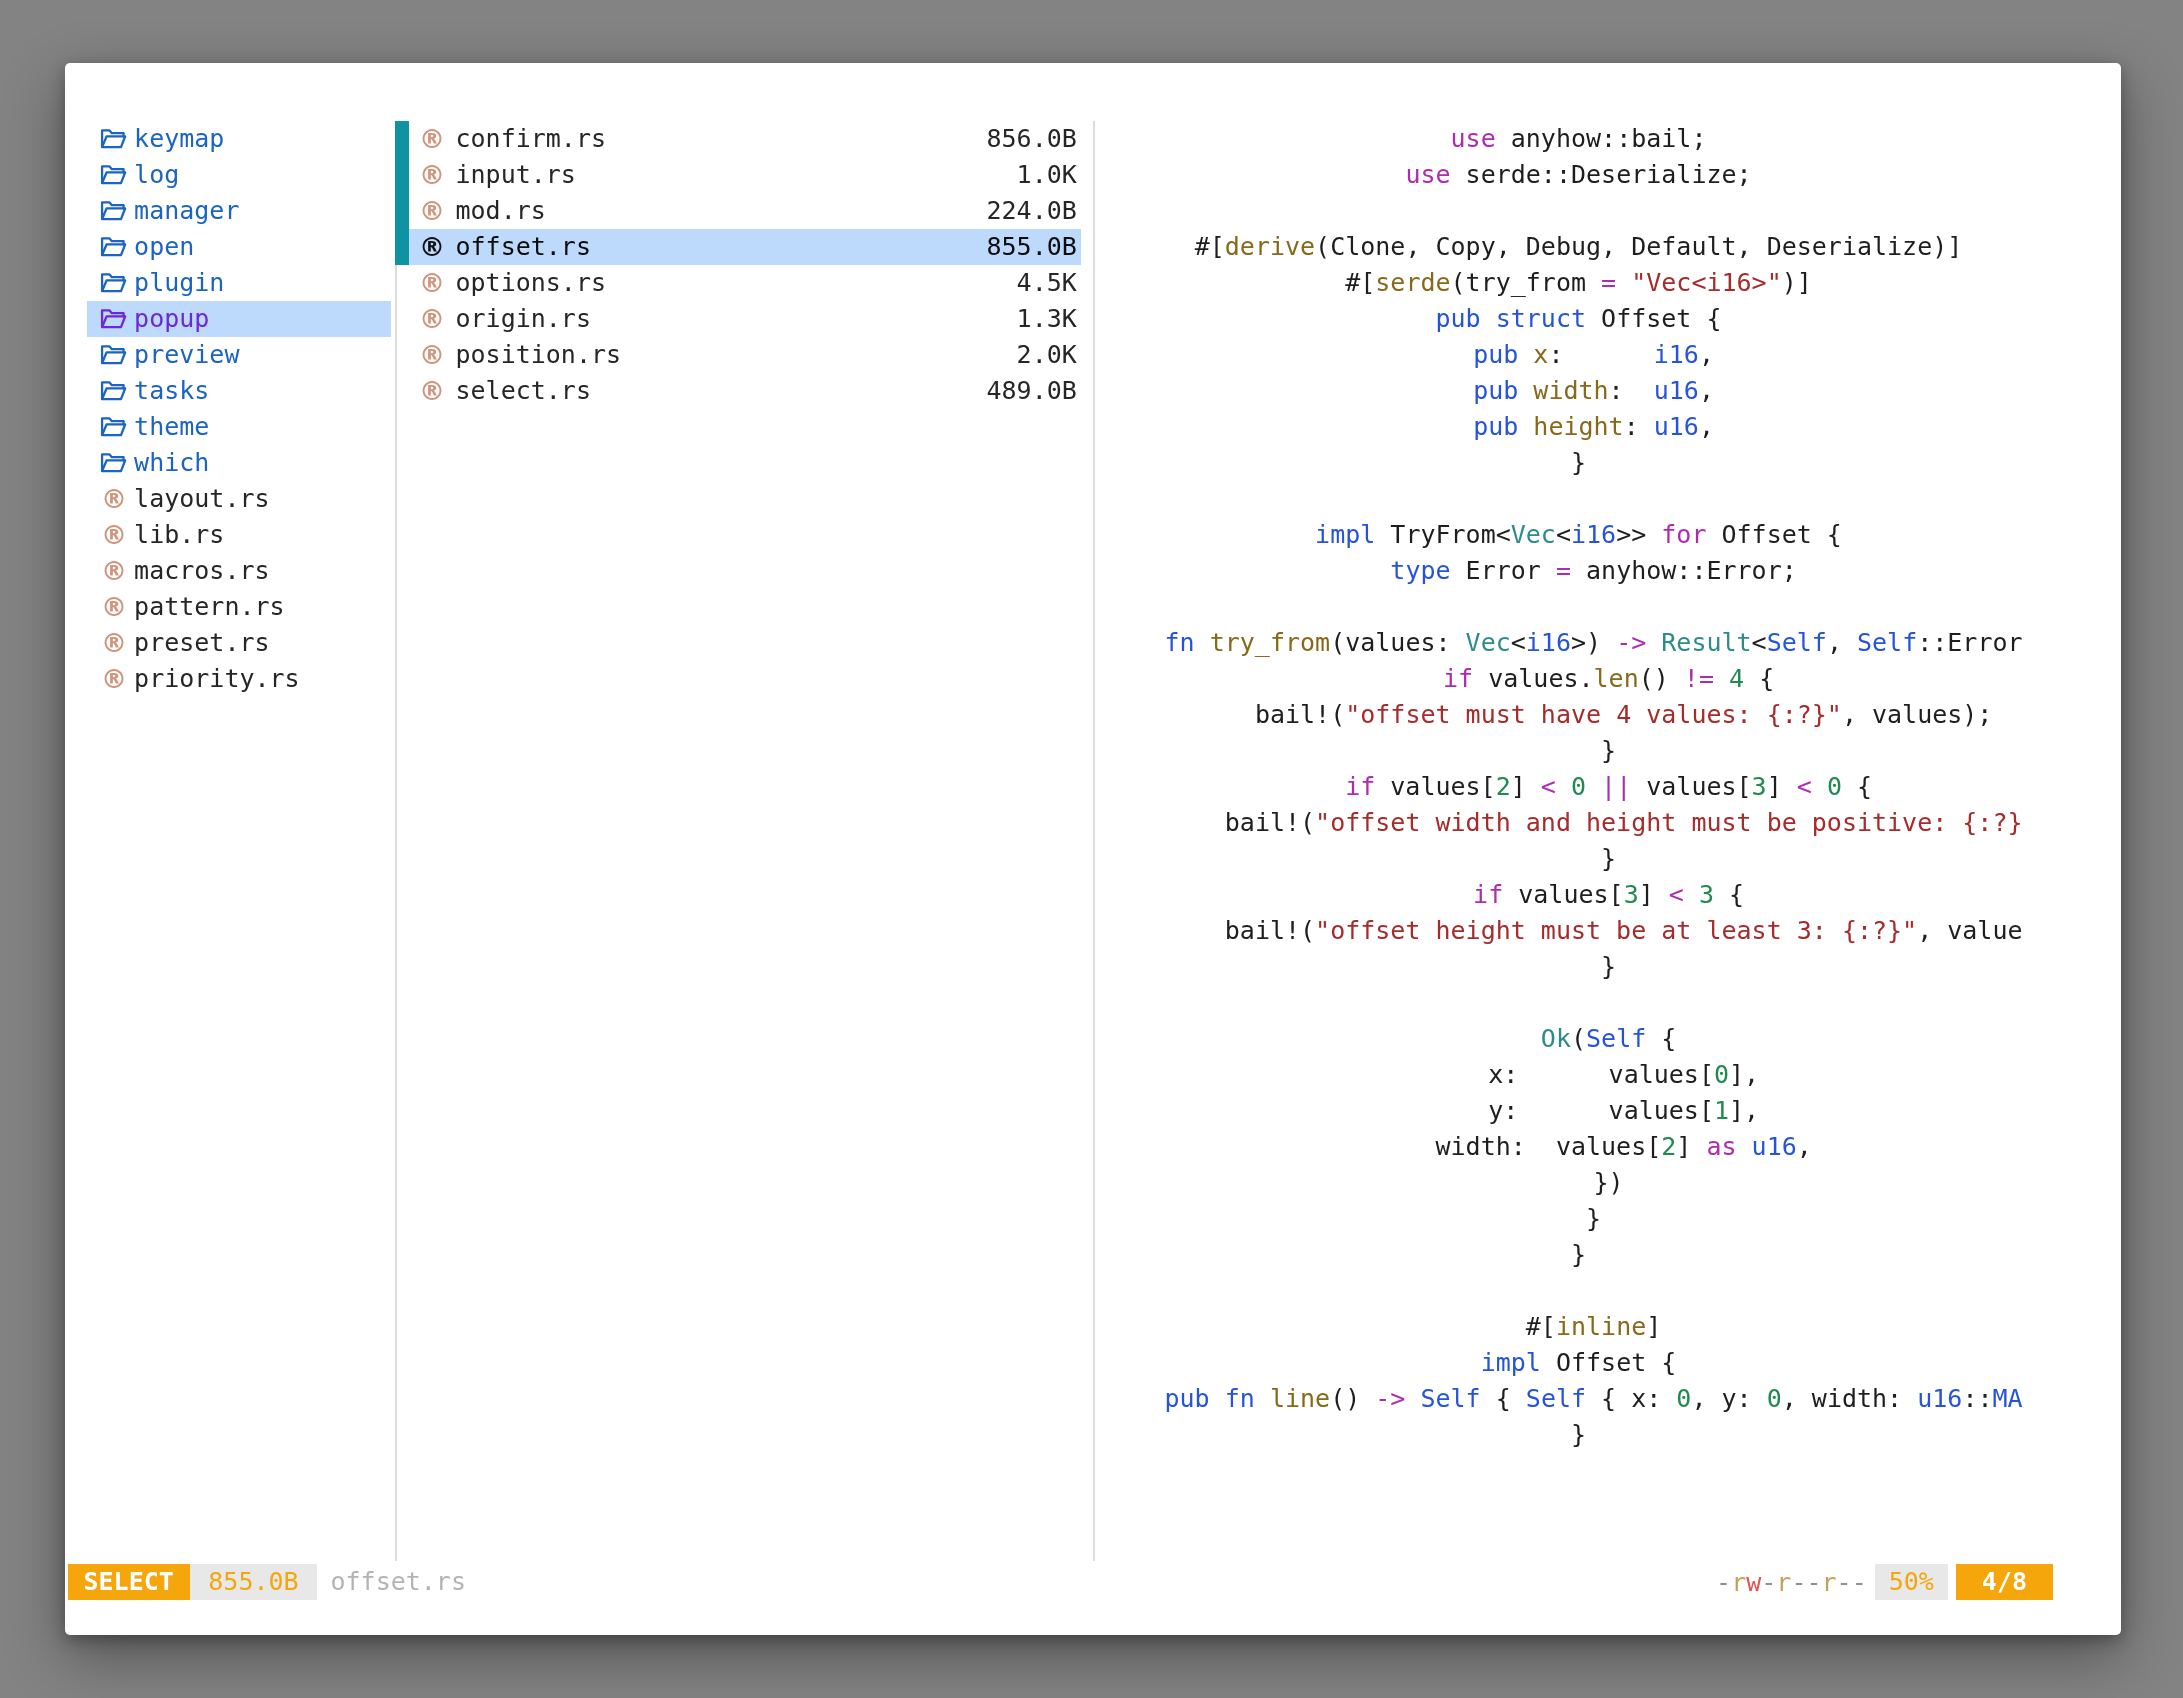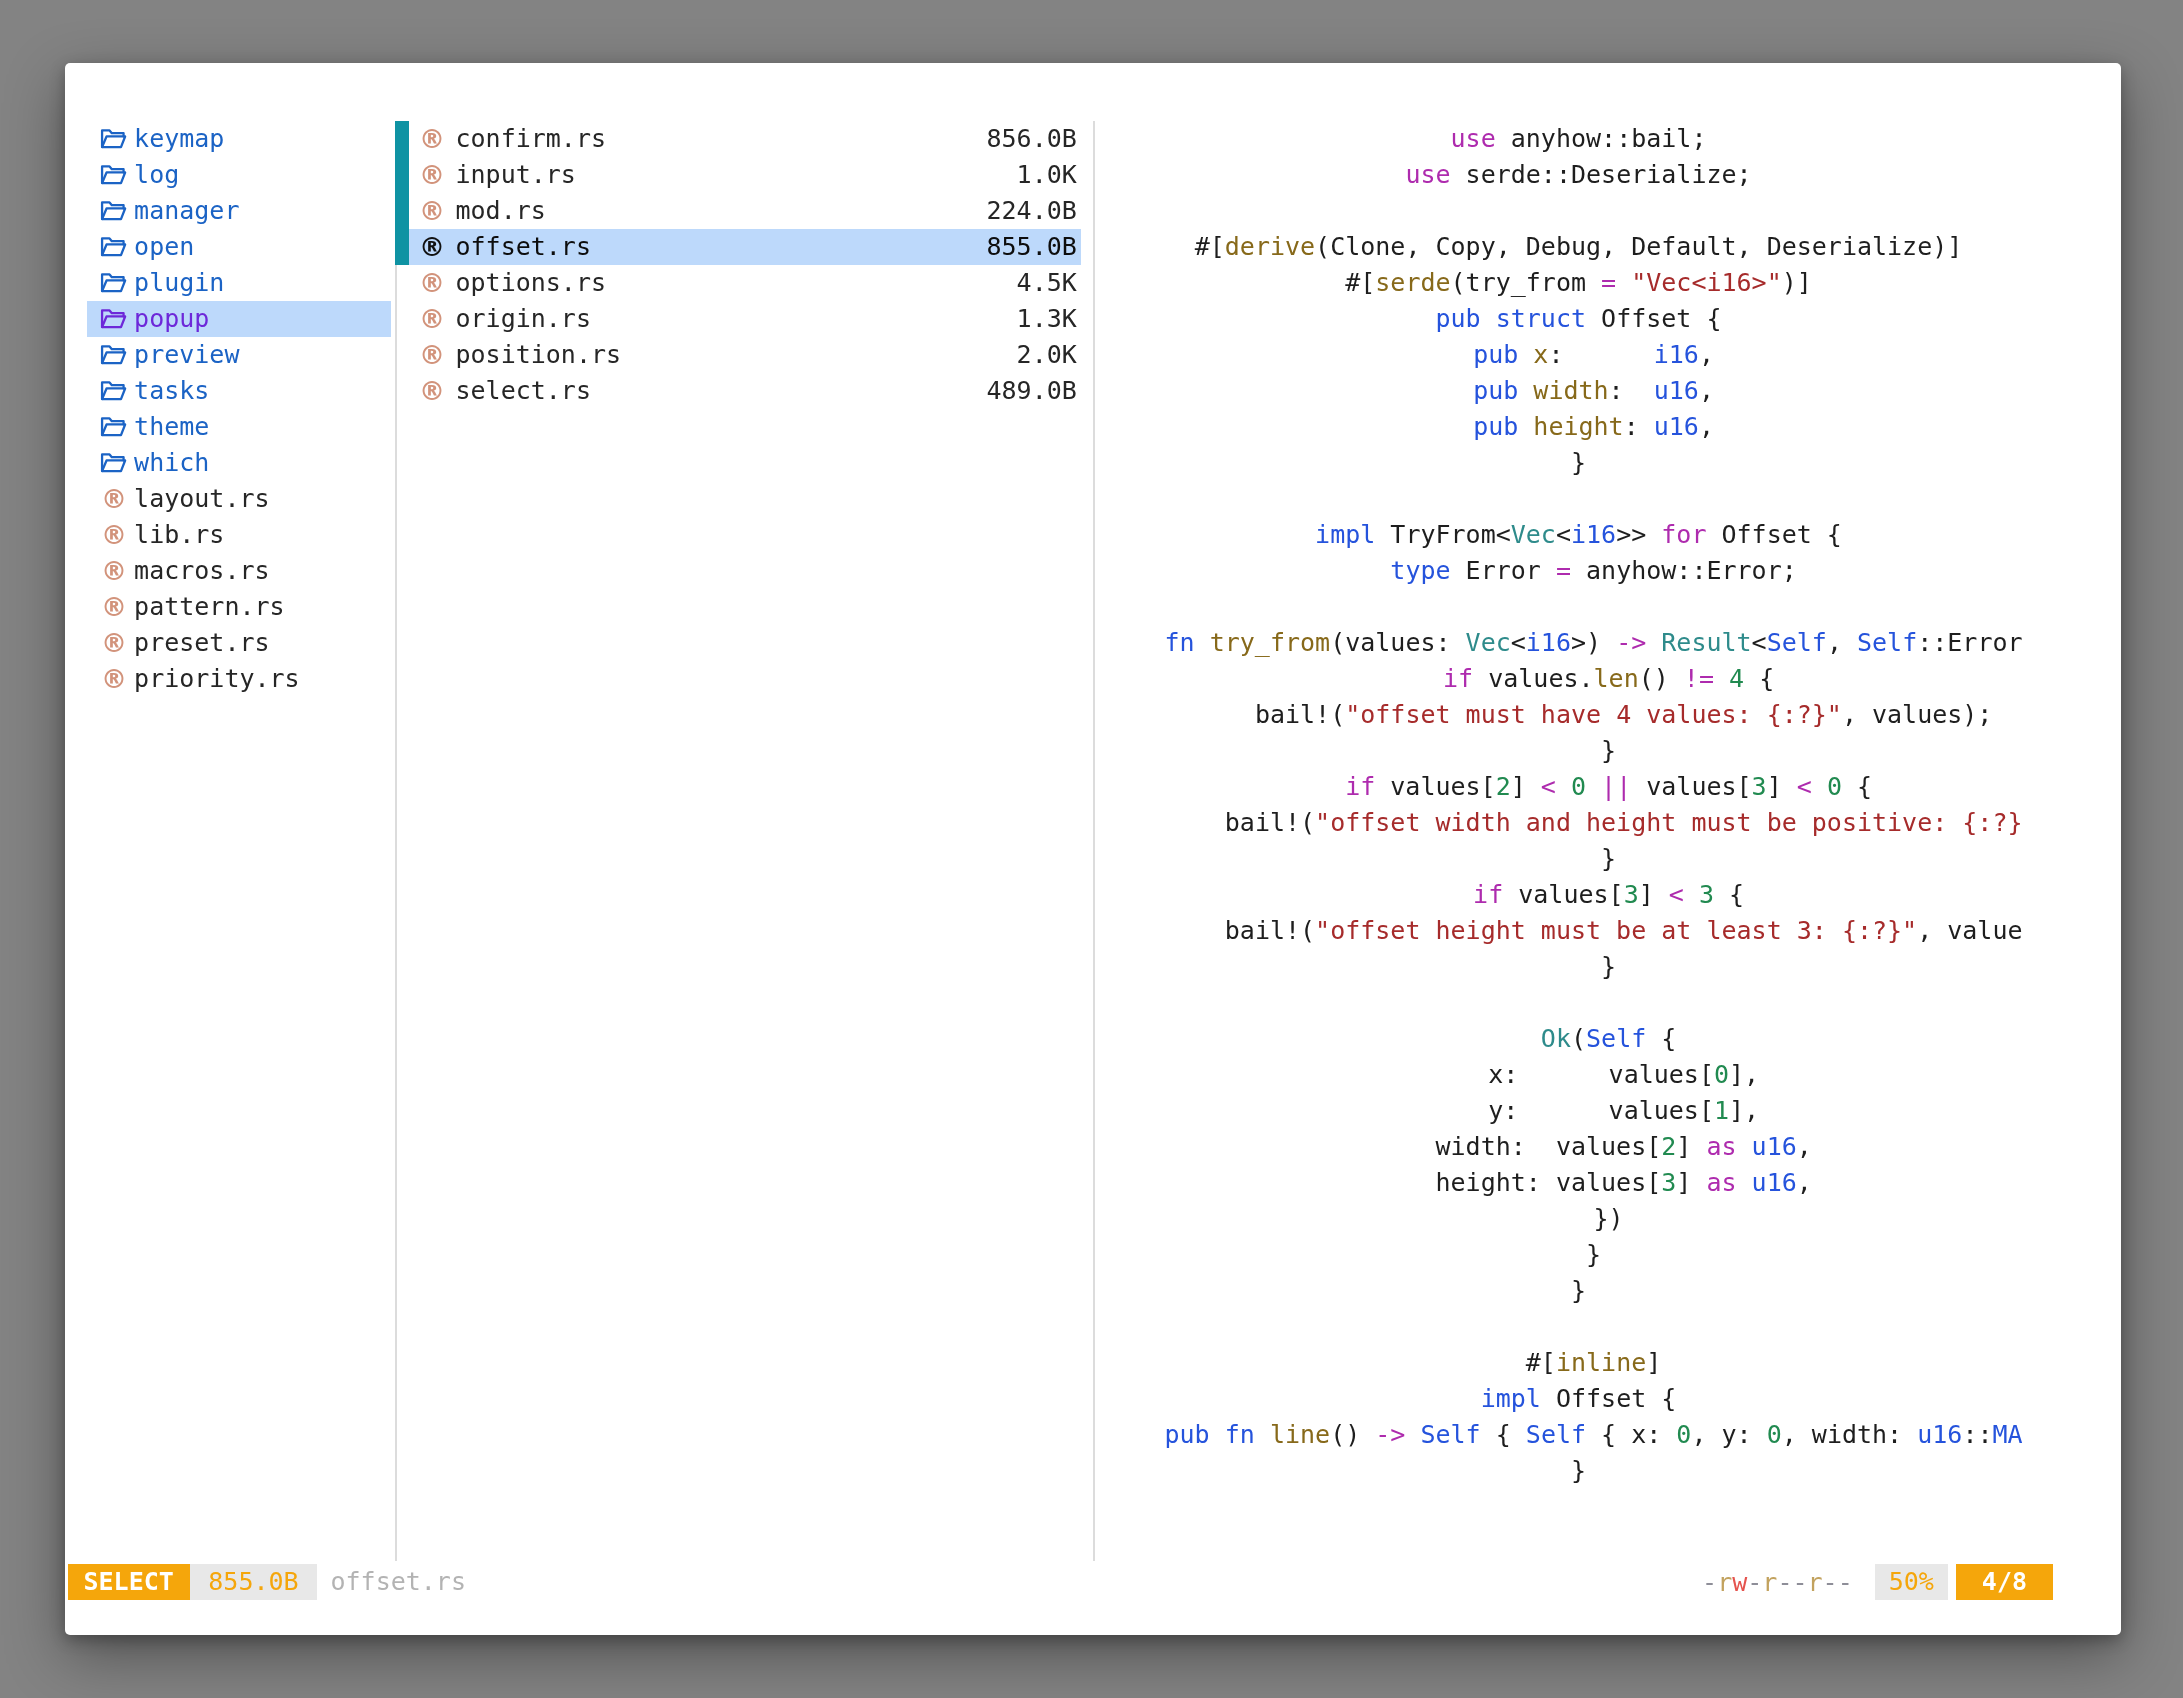--- a/index.html
+++ b/index.html
@@ -69,21 +69,21 @@
   .st-left, .st-right { display:flex; align-items:center; height:36px; }
   .badge-mode {
     background:#f5a60b; color:#ffffff; font-weight:bold;
     padding:0 16px; height:36px; line-height:36px;
   }
   .chip-size {
     background:#e8e8e8; color:#f5a60b;
     padding:0 18.5px; height:36px; line-height:36px;
   }
   .st-filename { color:#b3b3b3; margin-left:13.4px; line-height:36px; }
-  .perms { margin-right:22px; letter-spacing:0; }
+  .perms { margin-right:8px; letter-spacing:0; }
   .pm-d { color:#8e8e98; } .pm-r { color:#c2a25e; } .pm-w { color:#e5534e; }
   .chip-percent { background:#e8e8e8; color:#f5a60b; padding:0 14px; height:36px; line-height:36px; }
   .chip-pos { background:#f5a60b; color:#ffffff; font-weight:bold; padding:0 26px; height:36px; line-height:36px; margin-left:8px; }
 </style>
 </head>
 <body>
 
 <div class="window">
   <div class="sep s1"></div>
   <div class="sep s2"></div>
@@ -331,21 +331,20 @@
       <div class="cline"><span class="c-k">      bail!(</span><span class="c-r">"offset width and height must be positive: {:?}</span></div>
       <div class="cline"><span class="c-k">    }</span></div>
       <div class="cline"><span class="c-k">    </span><span class="c-m">if</span><span class="c-k"> values[</span><span class="c-g">3</span><span class="c-k">] </span><span class="c-m">&lt;</span><span class="c-k"> </span><span class="c-g">3</span><span class="c-k"> {</span></div>
       <div class="cline"><span class="c-k">      bail!(</span><span class="c-r">"offset height must be at least 3: {:?}"</span><span class="c-k">, value</span></div>
       <div class="cline"><span class="c-k">    }</span></div>
       <div class="cline">&nbsp;</div>
       <div class="cline"><span class="c-k">    </span><span class="c-t">Ok</span><span class="c-k">(</span><span class="c-b">Self</span><span class="c-k"> {</span></div>
       <div class="cline"><span class="c-k">      x:      values[</span><span class="c-g">0</span><span class="c-k">],</span></div>
       <div class="cline"><span class="c-k">      y:      values[</span><span class="c-g">1</span><span class="c-k">],</span></div>
       <div class="cline"><span class="c-k">      width:  values[</span><span class="c-g">2</span><span class="c-k">] </span><span class="c-m">as</span><span class="c-k"> </span><span class="c-b">u16</span><span class="c-k">,</span></div>
-      <div class="cline"><span class="c-k">      height: values[</span><span class="c-g">3</span><span class="c-k">] </span><span class="c-m">as</span><span class="c-k"> </span><span class="c-b">u16</span><span class="c-k">,</span></div>
       <div class="cline"><span class="c-k">    })</span></div>
       <div class="cline"><span class="c-k">  }</span></div>
       <div class="cline"><span class="c-k">}</span></div>
       <div class="cline">&nbsp;</div>
       <div class="cline"><span class="c-k">  #[</span><span class="c-o">inline</span><span class="c-k">]</span></div>
       <div class="cline"><span class="c-b">impl</span><span class="c-k"> Offset {</span></div>
       <div class="cline"><span class="c-k">  </span><span class="c-b">pub</span><span class="c-k"> </span><span class="c-b">fn</span><span class="c-k"> </span><span class="c-o">line</span><span class="c-k">() </span><span class="c-m">-&gt;</span><span class="c-k"> </span><span class="c-b">Self</span><span class="c-k"> { </span><span class="c-b">Self</span><span class="c-k"> { x: </span><span class="c-g">0</span><span class="c-k">, y: </span><span class="c-g">0</span><span class="c-k">, width: </span><span class="c-b">u16</span><span class="c-k">::</span><span class="c-b">MA</span></div>
       <div class="cline"><span class="c-k">}</span></div>
     </div>
 

